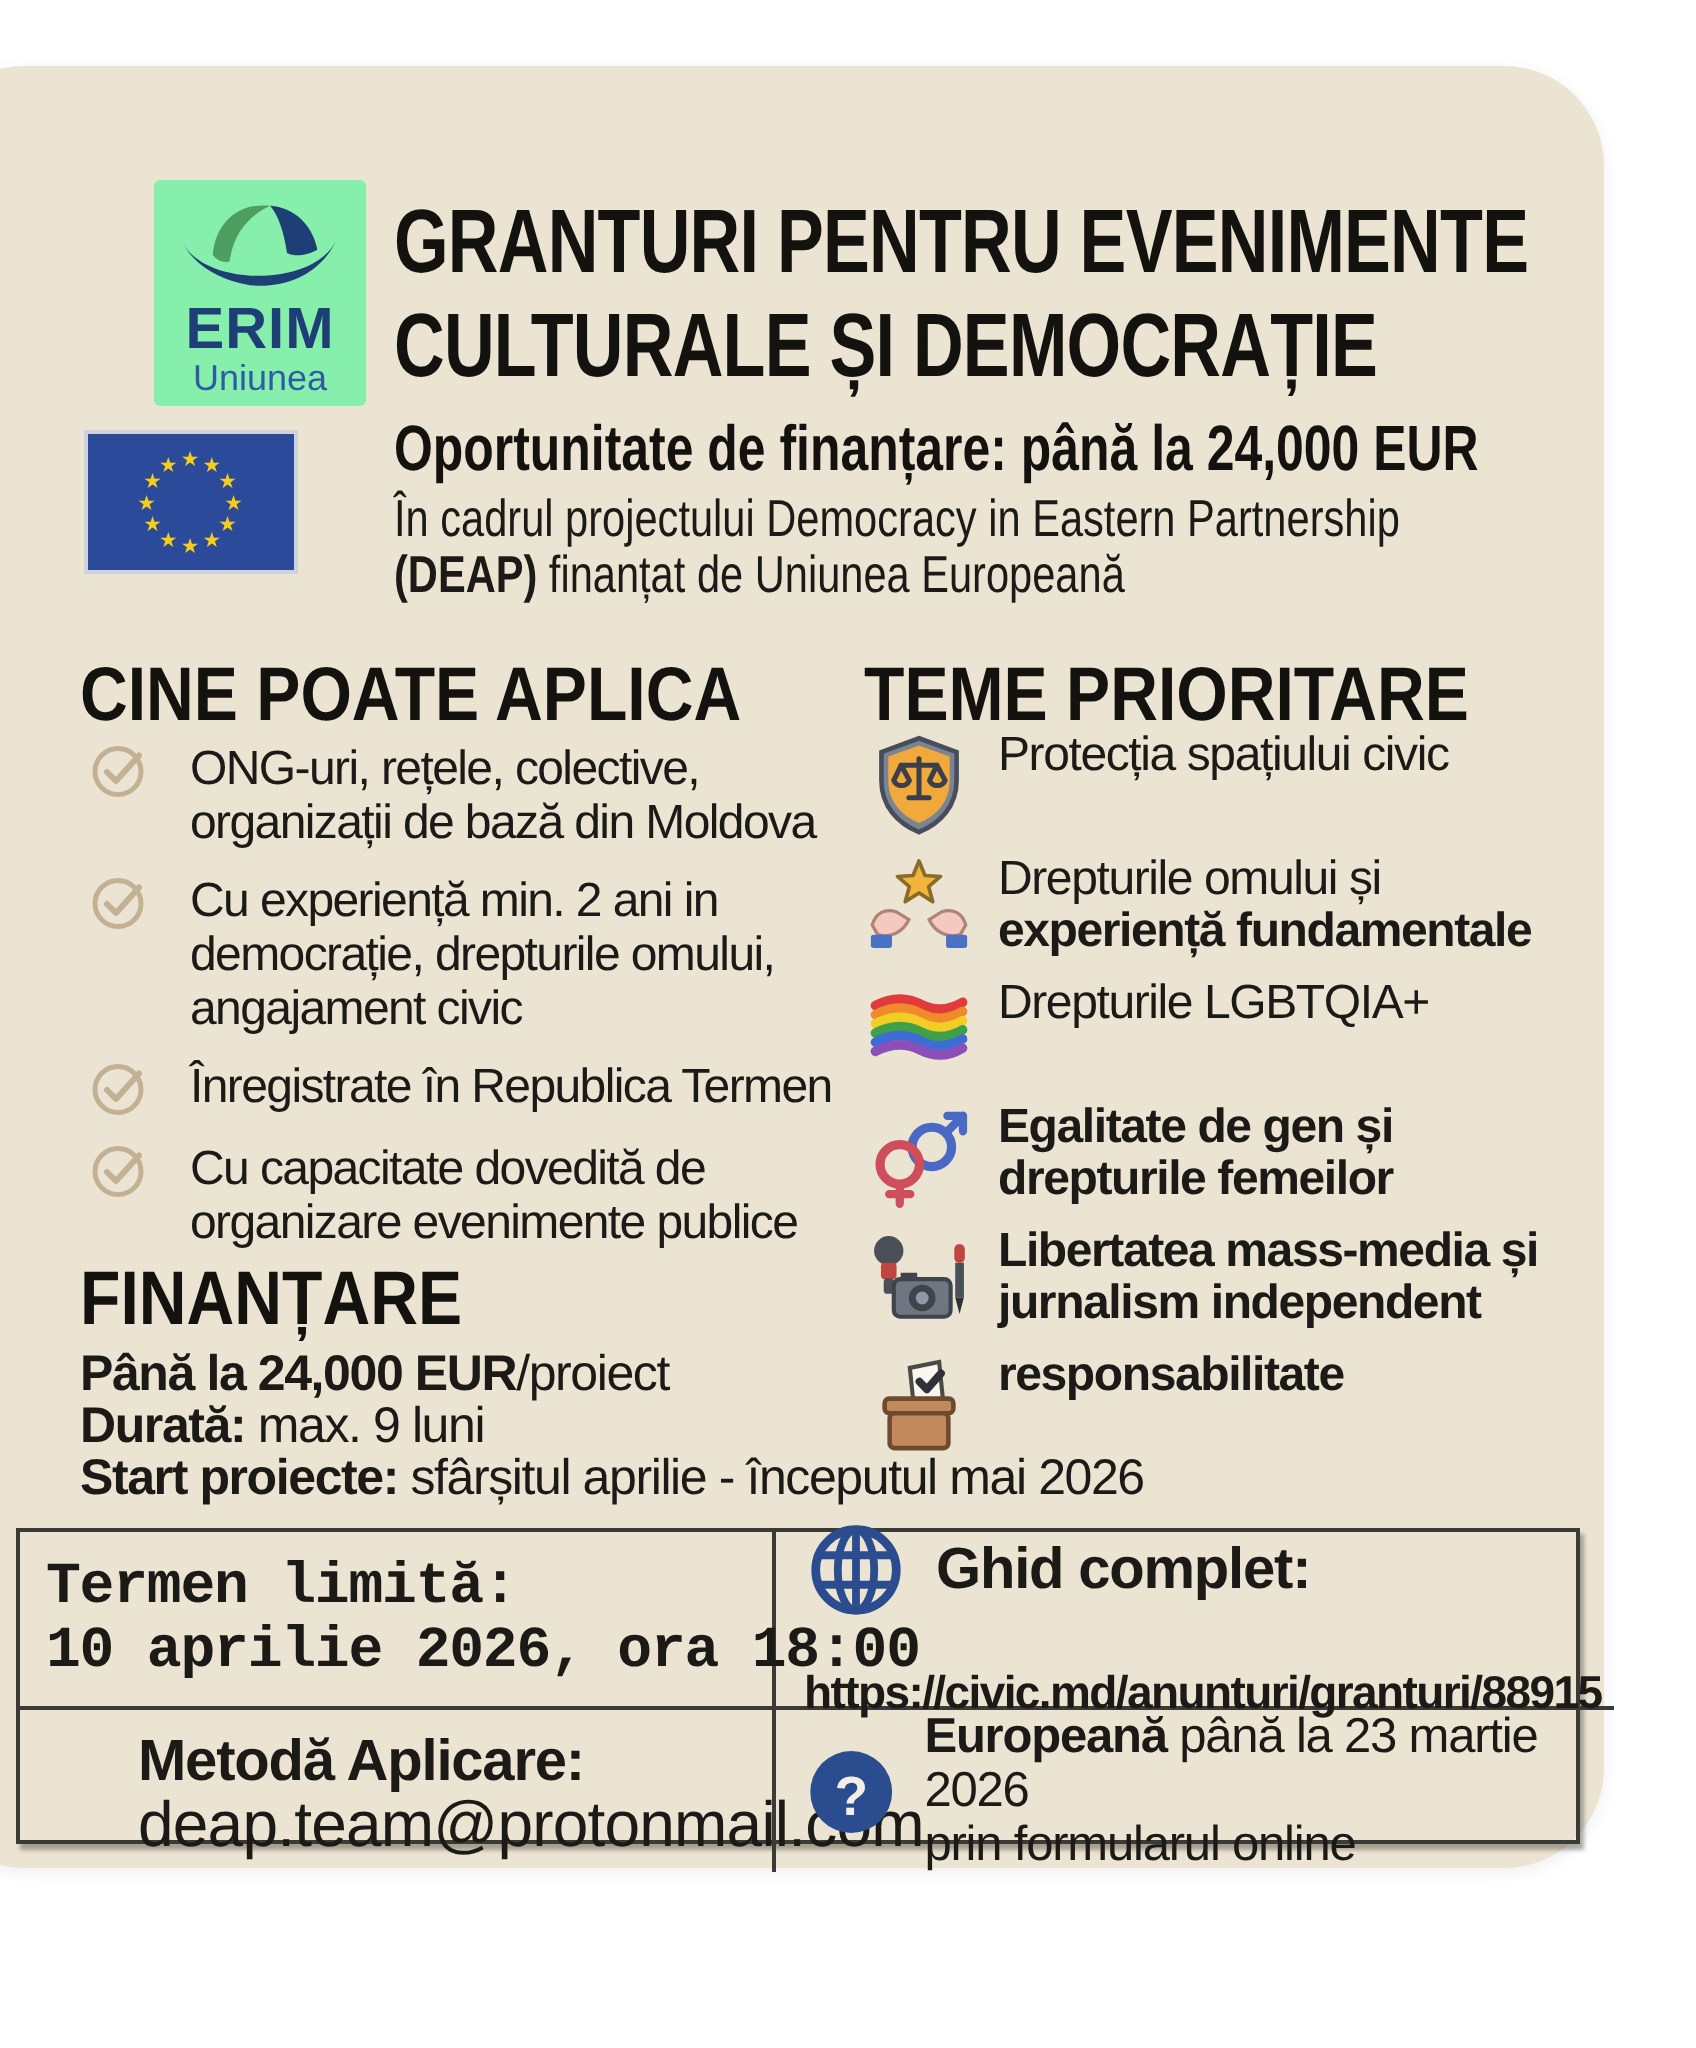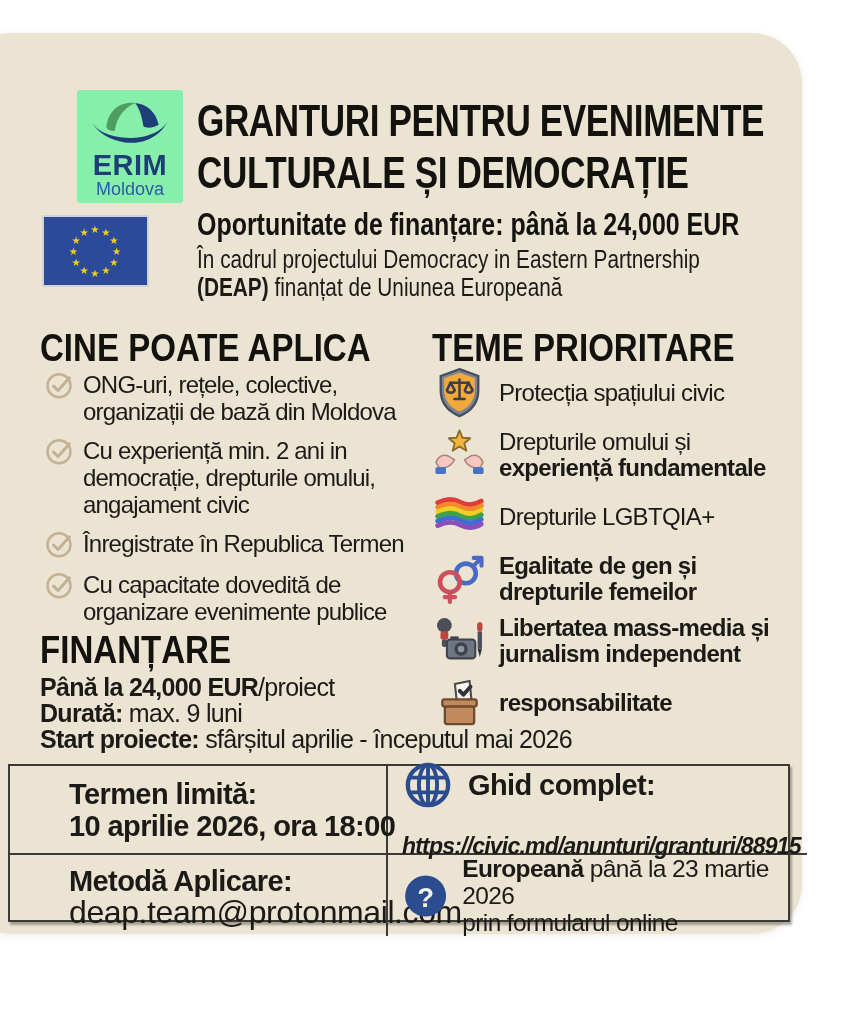--- a/index.html
+++ b/index.html
@@ -19,61 +19,61 @@
          letter-spacing:-.5px;white-space:nowrap;transform:scaleX(.78);transform-origin:left top;color:#14120f;}
   .subtitle{position:absolute;left:197px;top:207px;font-weight:bold;font-size:32px;line-height:34px;
             white-space:nowrap;transform:scaleX(.78);transform-origin:left top;color:#14120f;}
   .project{position:absolute;left:197px;top:245px;font-size:26px;line-height:28px;white-space:nowrap;
            transform:scaleX(.80);transform-origin:left top;}
   
   .sec-h{position:absolute;font-weight:bold;font-size:38px;line-height:42px;white-space:nowrap;
          transform:scaleX(.87);transform-origin:left top;color:#14120f;}
   
   .elig{position:absolute;left:44px;top:371px;width:392px;}
-  .elig-item{display:flex;gap:9px;margin-bottom:12px;}
+  .elig-item{display:flex;gap:21px;margin-bottom:12px;}
   .elig-item svg{flex:0 0 30px;margin-top:-1px;}
   .elig-text{font-size:24px;line-height:27px;letter-spacing:-.8px;}
   
   .themes{position:absolute;left:432px;top:365px;width:372px;}
-  .theme-item{display:flex;gap:12px;align-items:center;margin-bottom:7px;min-height:55px;}
+  .theme-item{display:flex;gap:12px;margin-bottom:7px;min-height:55px;}
   .theme-item svg{flex:0 0 55px;}
   .theme-text{font-size:24px;line-height:26px;letter-spacing:-.7px;}
   .theme-text strong.block{display:block;}
   
   .funding{position:absolute;left:40px;top:674px;font-size:25px;line-height:26px;letter-spacing:-.7px;
            white-space:nowrap;}
   
   .ctable{position:absolute;left:8px;top:764px;width:782px;height:158px;box-sizing:border-box;
           border:2.5px solid #3a3a36;display:grid;grid-template-columns:378px 1fr;grid-template-rows:89px 1fr;
           box-shadow:2px 3px 2px rgba(82,76,62,.45);}
   .cell{box-sizing:border-box;display:flex;align-items:center;gap:17px;}
-  .cell-tl{border-right:2.5px solid #3a3a36;border-bottom:2.5px solid #3a3a36;padding-left:46px;gap:13px;}
+  .cell-tl{border-right:2.5px solid #3a3a36;border-bottom:2.5px solid #3a3a36;gap:13px;font-family:Liberation Mono, monospace;}
   .cell-tr{border-bottom:2.5px solid #3a3a36;flex-direction:column;align-items:stretch;justify-content:center;padding:2px 6px 2px 14px;}
   .cell-bl{border-right:2.5px solid #3a3a36;padding-left:46px;gap:13px;}
   .cell-br{padding-left:14px;gap:13px;}
   .c-line1{font-weight:bold;font-size:29px;line-height:32px;letter-spacing:-.6px;white-space:nowrap;}
   .c-line2{font-size:32px;line-height:30px;letter-spacing:-.4px;white-space:nowrap;}
   .guide-top{display:flex;align-items:center;gap:14px;}
-  .guide-url{font-weight:bold;font-size:23px;letter-spacing:-.8px;white-space:nowrap;margin-top:5px;font-style:italic;}
+  .guide-url{font-weight:bold;font-size:23px;letter-spacing:-.8px;white-space:nowrap;margin-top:5px;}
   .q-text{font-size:24.5px;line-height:27px;letter-spacing:-.6px;}
 </style>
 </head>
 <body>
 
 <div class="poster">
   <div class="card"></div>
 
   <div class="erim-box">
     <svg width="86" height="54" viewBox="0 0 100 64">
       <path d="M22 36 C24 16 38 5 56 7 C43 13 34 24 32 40 C28 41 24 39 22 36 Z" fill="#4d9e60"></path>
       <path d="M56 7 C70 8 81 18 84 33 C77 37 70 37 66 35 C64 22 61 13 56 7 Z" fill="#1e3f75"></path>
       <path d="M5 30 C18 54 80 56 95 28 C84 50 62 56 44 54 C26 51 11 42 5 30 Z" fill="#1e3f75"></path>
     </svg>
     <div class="erim-name">ERIM</div>
-    <div class="erim-sub">Moldova</div>
+    <div class="erim-sub">Uniunea</div>
   </div>
 
   <div class="eu-flag">
     <svg width="103" height="68" viewBox="0 0 107 72">
       <g fill="#f3ce1c" font-size="11" text-anchor="middle" font-family="DejaVu Sans, sans-serif">
         <text x="53" y="17">★</text>
           <text x="64.5" y="20.1">★</text>
           <text x="72.9" y="28.5">★</text>
         <text x="76" y="40">★</text>
           <text x="72.9" y="51.5">★</text>

